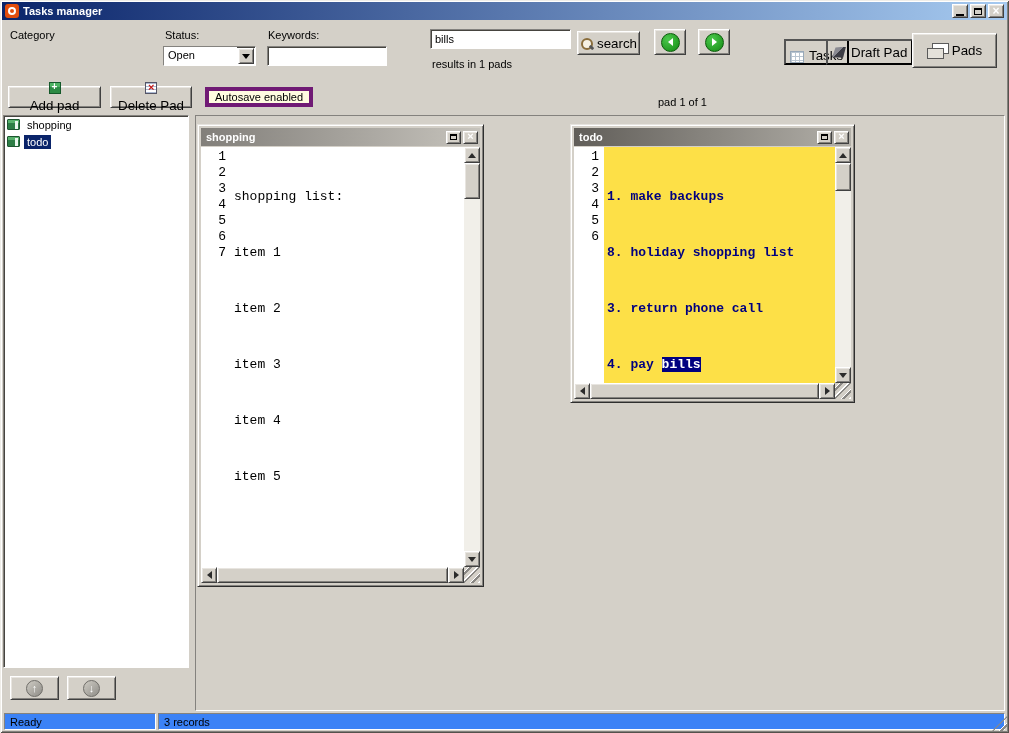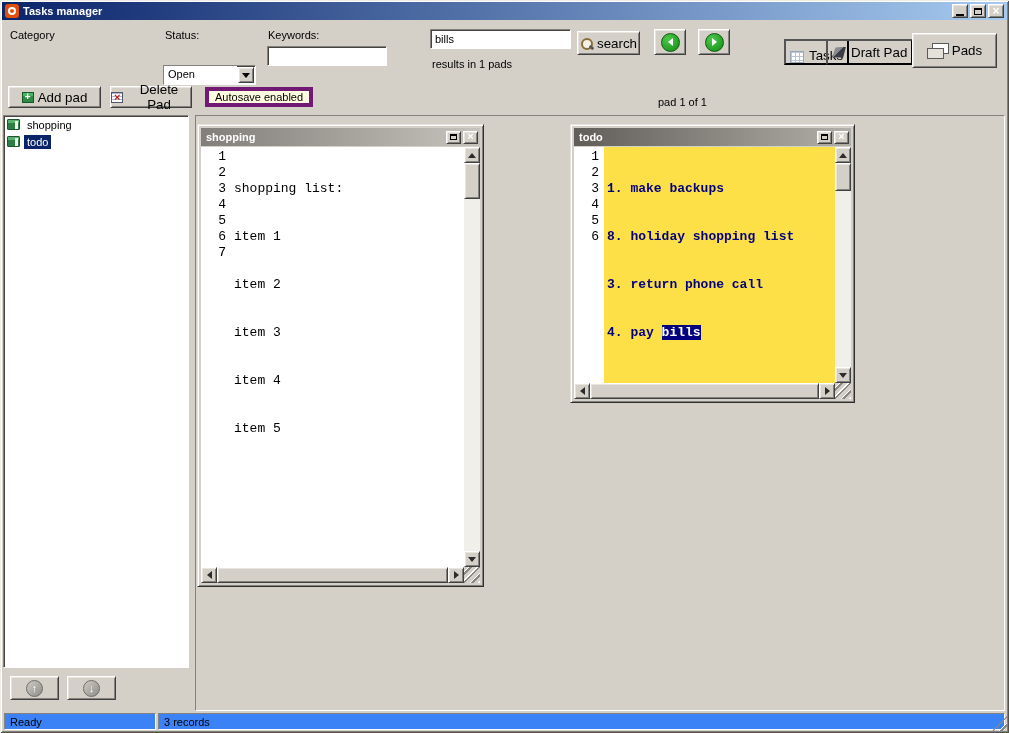--- a/index.html
+++ b/index.html
@@ -106,21 +106,21 @@
   .mbtns { margin-left:auto; display:flex; gap:2px; }
   .mbtn { width:15px; height:13px; display:flex; align-items:center; justify-content:center; }
   .mbtn .glyph-box { width:7px; height:6px; }
   .mbtn .glyph-close { font-size:11px; }
 
   .mcontent { flex:1; display:flex; min-height:0; margin:0 1px; }
   .gutter { flex:0 0 30px; background:#fff; text-align:right; padding:2px 5px 0 0;
     font-family:"Liberation Mono", monospace; font-size:13px; line-height:16px; }
   .gln { height:16px; }
   .textpane { flex:1; padding:2px 0 0 3px; font-family:"Liberation Mono", monospace; font-size:13px; line-height:16px; white-space:pre; overflow:hidden; background:#fff; }
-  .tline { height:16px; }
+  .tline { height:16px;margin-top:8px; }
   .todo-pane { background:#fde047; font-weight:bold; color:#000080; }
   .match { background:#000080; color:#ffffff; }
 
   .vscroll { flex:0 0 16px; display:flex; flex-direction:column; }
   .sbtn { flex:0 0 16px; width:16px; height:16px; display:flex; align-items:center; justify-content:center; }
   .vtrack { flex:1; position:relative; background:#f1efe9; }
   .vthumb { position:absolute; left:0; right:0; top:0; }
   .hrow { flex:0 0 16px; display:flex; margin:0 1px 1px 1px; }
   .htrack { flex:1; position:relative; background:#f1efe9; }
   .hthumb { position:absolute; top:0; bottom:0; left:0; }
@@ -156,21 +156,21 @@
           <span class="glyph-close">×</span>
         </span>
     </span>
   </div>
 
   <span class="lbl" style="left:10px; top:29px;">Category</span>
   <span class="lbl" style="left:165px; top:29px;">Status:</span>
   <span class="lbl" style="left:268px; top:29px;">Keywords:</span>
 
 
-  <div class="combo sunken" style="left:163px; top:46px; width:93px;margin-top:19px;">
+  <div class="combo sunken" style="left:163px; top:46px; width:93px;">
     <span class="combo-val">Open</span>
     <span class="combo-btn raised">
         <span class="tri-down"></span>
       </span>
   </div>
 
   <input class="tfield sunken" style="left: 267px; top: 46px; width: 120px;" value="">
 
   <input class="tfield sunken" style="left: 430px; top: 29px; width: 141px;" value="bills">
   <button id="search-button" class="pushbtn raised">
@@ -197,25 +197,25 @@
   </button>
   <button class="flatbtn" style="left:826px; top:39px;">
     <span class="draft-icon"></span>
     <span>Draft Pad</span>
   </button>
   <button class="padsbtn pushbtn raised">
     <span class="pads-icon"></span>
     <span>Pads</span>
   </button>
 
-  <button class="rbtn pushbtn raised" style="left:8px; width:93px;">
+  <button class="rbtn pushbtn raised" style="left:8px; width:93px;flex-direction:column;">
     <span class="addpad-icon"></span>
     <span>Add pad</span>
   </button>
-  <button class="rbtn pushbtn raised" style="left:110px; width:82px;">
+  <button class="rbtn pushbtn raised" style="left:110px; width:82px;flex-direction:column;">
     <span class="delpad-icon"></span>
     <span>Delete Pad</span>
   </button>
   <div class="chip">
     <span>Autosave enabled</span>
   </div>
 
   <div class="padlist sunken">
     <div class="titem">
       <span class="tree-pad-icon"></span>

